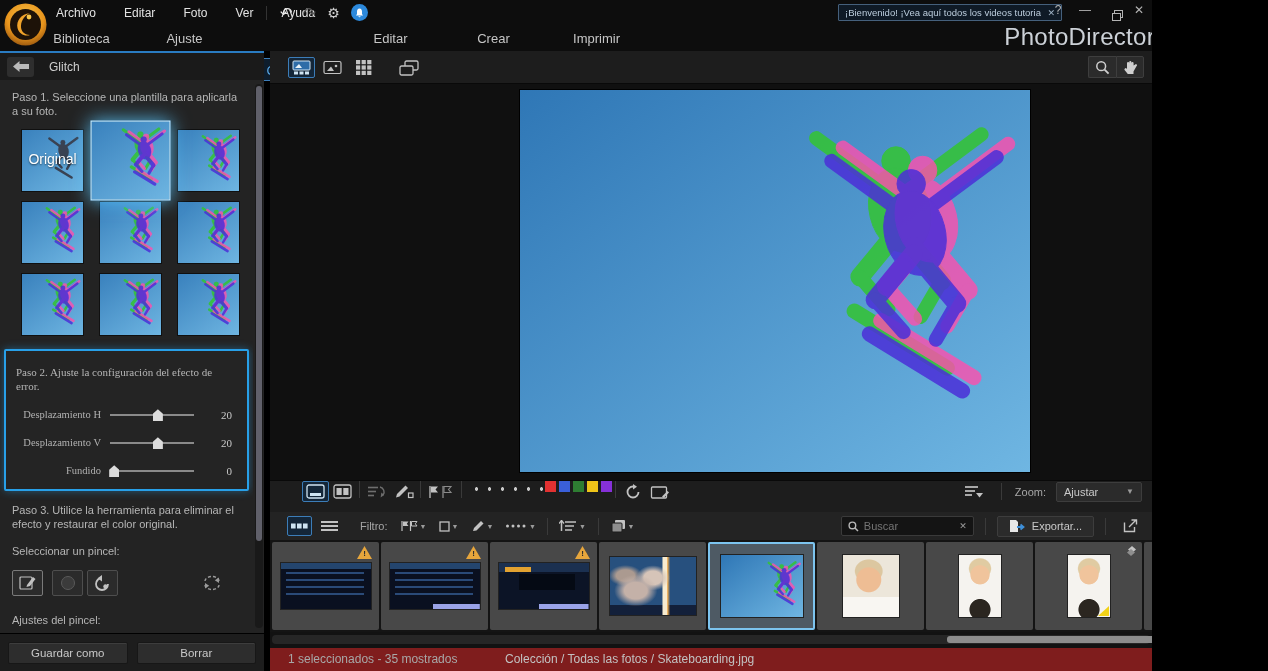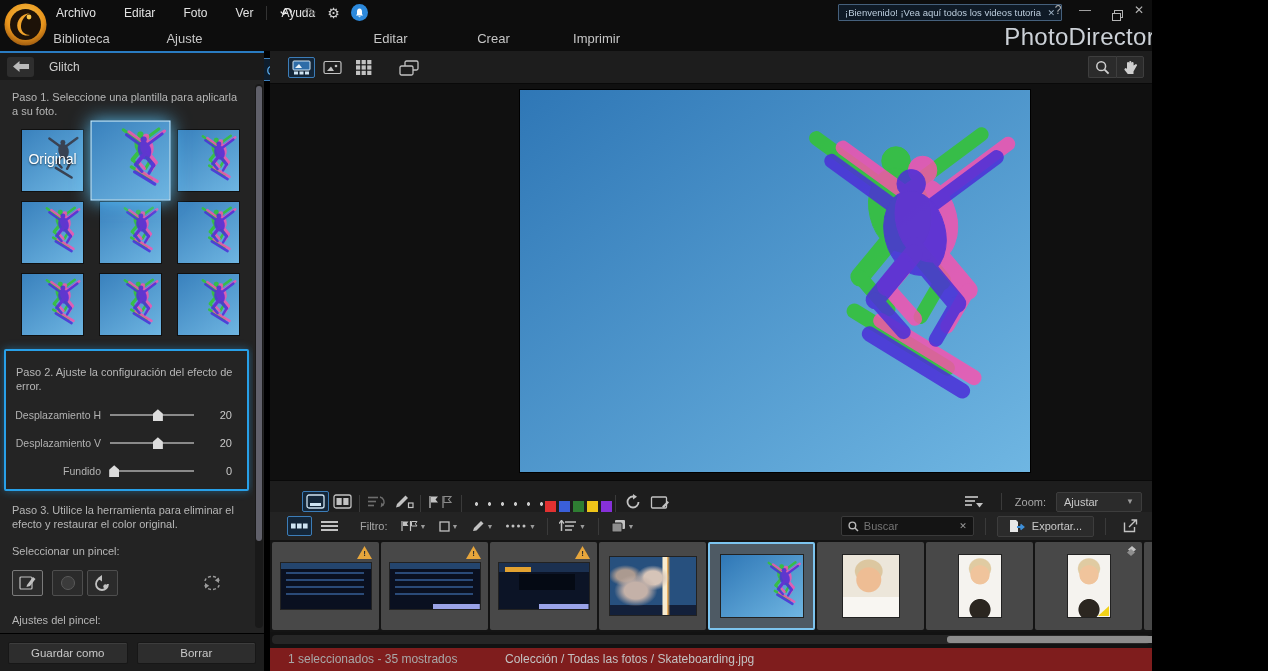--- a/index.html
+++ b/index.html
@@ -48,21 +48,21 @@
   .step-text { margin:8px 8px 2px 12px; font-size:11px; color:#b6b6b6; line-height:1.3; }
 
   .tpl-grid { display:grid; grid-template-columns:repeat(3,70px); gap:9px 8px; margin:10px 0 0 21px; }
   .tpl-thumb { width:63px; height:63px; position:relative; border:1px solid #101010; overflow:hidden; background:#2b5f91; }
   .tpl-thumb svg { width:100%; height:100%; }
   .tpl-thumb svg.orig { display:none; }
   .tpl-thumb.t-original svg.orig { display:block; }
   .tpl-thumb.selected { transform:scale(1.27); z-index:3; border:1px solid #b8e4fa; box-shadow:0 0 14px rgba(90,200,255,.85); }
   .tpl-label { position:absolute; left:0; right:0; top:21px; text-align:center; font-size:14px; color:#fff; text-shadow:0 1px 2px rgba(0,0,0,.6); }
 
-  .p2-box { margin:13px 4px 0 4px; border:2px solid #28a0e8; border-radius:2px; background:#242424; padding:6px 6px 12px 8px; box-shadow:0 0 9px rgba(40,160,232,.45); }
+  .p2-box { margin:13px 4px 0 4px; border:2px solid #28a0e8; border-radius:2px; background:#242424; padding:6px 6px 12px 8px; box-shadow:0 0 9px rgba(40,160,232,.45);font-family:Liberation Serif, serif; }
   .slider-row { display:flex; align-items:center; margin-top:15px; }
   .s-label { width:96px; text-align:right; font-size:10.5px; color:#b2b2b2; padding-right:9px; white-space:nowrap; }
   .s-track { position:relative; width:84px; height:13px; }
   .s-line { position:absolute; left:0; right:0; top:6px; height:2px; background:#8a8a8a; }
   .s-thumb { position:absolute; left:var(--pos); top:1px; width:10px; height:12px; margin-left:-5px; background:#dcdcdc; clip-path:polygon(50% 0,100% 38%,100% 100%,0 100%,0 38%); }
   .s-value { width:32px; text-align:right; font-size:11px; color:#c9c9c9; margin-left:6px; }
 
   .p3-block { margin-top:12px; }
   .brush-row { display:flex; align-items:center; margin:12px 0 0 12px; }
   .brush-btn { width:31px; height:26px; background:#2b2b2b; border:1px solid #4e4e4e; border-radius:2px; display:flex; align-items:center; justify-content:center; margin-right:4px; }
@@ -84,21 +84,21 @@
   .vt-compare { margin-left:14px; }
   .zoom-tools { position:absolute; right:8px; top:5px; display:flex; }
   .zt-btn { width:28px; height:22px; background:#2b2b2b; border:1px solid #3e3e3e; display:flex; align-items:center; justify-content:center; }
   .zt-btn:first-child { border-right:none; border-radius:2px 0 0 2px; }
   .zt-btn:last-child { border-radius:0 2px 2px 0; }
 
   .canvas { position:absolute; left:0; top:33px; right:0; height:396px; background:#101010; }
   .canvas-img { position:absolute; left:250px; top:6px; width:510px; height:382px; box-shadow:0 0 0 1px #000; }
   .canvas-img svg { width:100%; height:100%; }
 
-  .canvas-toolbar { position:absolute; left:0; top:429px; right:0; height:32px; background:#1d1d1d; border-top:1px solid #090909; display:flex; align-items:flex-end; padding:0 10px 0 32px; }
+  .canvas-toolbar { position:absolute; left:0; top:429px; right:0; height:32px; background:#1d1d1d; border-top:1px solid #090909; display:flex; align-items:flex-start; padding:0 10px 0 32px; }
   .ct-sep { width:1px; height:17px; background:#3a3a3a; margin:0 3px; }
   .dots-strip { width:80px; height:16px; background-image:radial-gradient(circle,#c9c9c9 1.5px,rgba(0,0,0,0) 2px); background-size:13px 16px; background-position:5px 50%; background-repeat:repeat-x; }
   .swatches { display:flex; gap:3px; }
   .swatch { width:11px; height:11px; background:var(--c); }
   .ct-right { margin-left:auto; display:flex; align-items:center; gap:10px; }
   .small-label { font-size:11px; color:#a6a6a6; }
   .zoom-dd { width:86px; height:20px; background:#2b2b2b; border:1px solid #3d3d3d; border-radius:2px; display:flex; align-items:center; padding:0 7px; font-size:11px; color:#c9c9c9; }
   .dd-caret { margin-left:auto; font-size:8px; color:#9a9a9a; }
 
   .film-toolbar { position:absolute; left:0; top:461px; right:0; height:28px; background:#232323; display:flex; align-items:center; padding-left:17px; gap:5px; }

